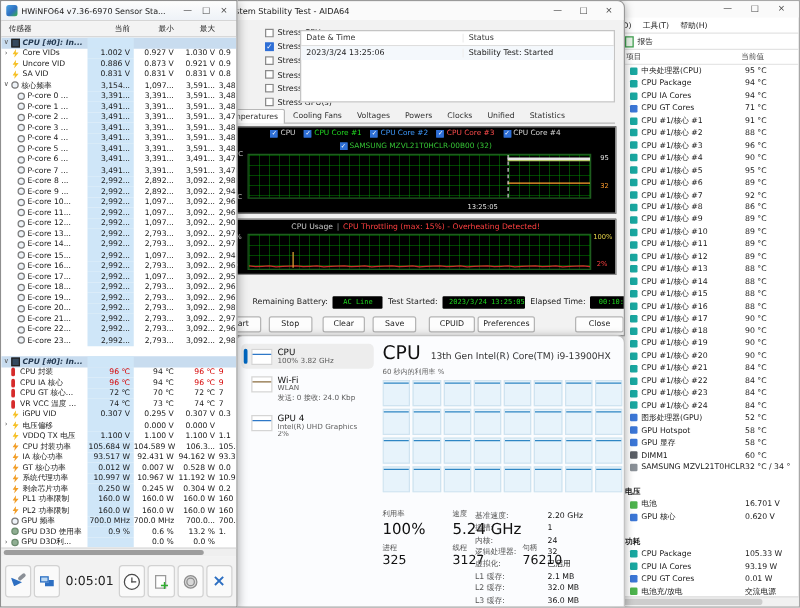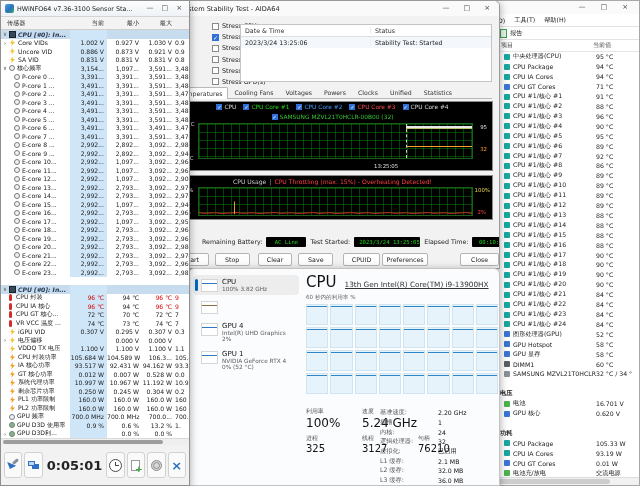--- a/index.html
+++ b/index.html
@@ -33,21 +33,21 @@
   .ic-volt,.ic-pow{background:#f6c026;clip-path:polygon(55% 0,15% 58%,42% 58%,33% 100%,85% 38%,52% 38%);}
   .ic-pow{background:#f29d26;}
   .ic-clk{width:6px;height:6px;border:1px solid #7a7a7a;border-radius:50%;background:#eef3f8;}
   .ic-temp{width:3px;height:7px;margin:0 4px 0 0;border-radius:2px;background:#d62b2b;}
   .ic-use{width:6px;height:6px;border-radius:50%;background:#8fae92;border:1px solid #6a8a6d;}
   .ic-chip{width:7px;height:7px;background:#35495e;border:1px solid #222;}
   .hw-hs{height:7px;background:#efefef;border-top:1px solid #dadada;position:relative;}
   .hw-hs .thumb{position:absolute;left:2px;right:26px;top:1px;bottom:1px;background:#9d9d9d;border-radius:2px;}
   .hw-tools{height:40px;background:#f2f2f2;display:flex;align-items:center;gap:2px;padding:0 3px;}
   .tb{width:25px;height:26px;border:1px solid #d2d2d2;border-radius:3px;background:#fafafa;display:flex;align-items:center;justify-content:center;position:relative;}
-  .hw-timer{font-size:13px;color:#222;padding:0 2px;font-weight:bold;}
+  .hw-timer{font-size:10px;color:#222;padding:0 2px;}
   .i-wrench{width:12px;height:10px;position:relative;}
   .i-wrench::before{content:"";position:absolute;left:0;top:2px;width:9px;height:7px;background:#2d6fc2;clip-path:polygon(0 0,100% 55%,30% 100%);}
   .i-wrench::after{content:"";position:absolute;right:0;top:0;width:7px;height:3px;background:#8a8f96;border-radius:2px;transform:rotate(-40deg);}
   .i-mon{width:7px;height:5px;border:1px solid #2d6fc2;background:#bcd8f2;box-shadow:4px 3px 0 #2d6fc2;margin:0 4px 3px 0;}
   .i-clock{width:13px;height:13px;border:1.5px solid #4a4a4a;border-radius:50%;background:#fff;position:relative;}
   .i-clock::after{content:"";position:absolute;left:5px;top:2px;width:1px;height:4px;background:#4a4a4a;}
   .i-clock::before{content:"";position:absolute;left:5px;top:5px;width:4px;height:1px;background:#4a4a4a;}
   .i-report{width:9px;height:11px;background:#fff;border:1px solid #9a9a9a;position:relative;}
   .i-report::after{content:"+";position:absolute;right:-3px;bottom:-4px;color:#2fae2f;font-weight:bold;font-size:9px;}
   .i-gear{width:11px;height:11px;border:3px double #8d8d8d;border-radius:50%;background:#d8d8d8;}
@@ -106,21 +106,21 @@
   .tm-item{display:flex;align-items:flex-start;gap:4px;margin:2px 4px;padding:3px 4px 3px 8px;border-radius:4px;position:relative;}
   .tm-item.sel{background:#ededed;}
   .tm-item.sel::before{content:"";position:absolute;left:2px;top:20%;width:3px;height:60%;border-radius:2px;background:#0067c0;}
   .spark{width:17px;height:13px;flex:none;border:1px solid #d5d5d5;background:#fff;position:relative;margin-top:1px;}
   .spark-line{position:absolute;left:0;right:0;top:30%;height:1px;}
   .tm-name{font-size:7px;color:#111;}
   .tm-sub{font-size:5.8px;color:#5c5c5c;white-space:nowrap;overflow:hidden;max-width:78px;}
   #tm-main{position:absolute;left:117px;top:4px;right:1px;bottom:0;}
   .tm-head{display:flex;align-items:baseline;gap:8px;overflow:hidden;}
   .tm-title{font-size:15px;color:#111;}
-  .tm-sub2{font-size:7.3px;color:#333;white-space:nowrap;overflow:hidden;flex:1;text-decoration:underline;}
+  .tm-sub2{font-size:7.3px;color:#333;white-space:nowrap;overflow:hidden;flex:1;}
   .tm-cap{margin-top:3px;font-size:5.6px;color:#666;}
   #core-grid{margin-top:2px;display:grid;grid-template-columns:repeat(8,1fr);grid-auto-rows:21px;gap:2px;height:90px;overflow:hidden;}
   .core-cell{background:#e7f3fb;border:1px solid #cfe3f0;position:relative;}
   .core-cell::after{content:"";position:absolute;left:0;right:0;top:1px;border-top:1px solid #2f86c4;}
   #tm-stats{position:absolute;left:0;top:134px;width:175px;height:80px;font-size:5.9px;color:#555;}
   .stat-big{font-size:12px;color:#111;}
   .stat-mid{font-size:10px;color:#111;}
   .srow{display:flex;gap:14px;margin-bottom:4px;}
   .scol{min-width:42px;}
   #tm-specs{position:absolute;right:0;top:135px;width:118px;font-size:6.2px;color:#111;}
@@ -530,39 +530,34 @@
           </span>
           <div class="tm-texts">
             <div class="tm-name">CPU</div>
             <div class="tm-sub">100% 3.82 GHz</div>
           </div>
         </div>
         <div class="tm-item">
           <span class="spark">
             <span class="spark-line" style="background: rgb(139, 109, 63);"></span>
           </span>
+          <div class="tm-texts">
+            <div class="tm-name">Wi-Fi</div>
+            <div class="tm-sub">WLAN</div>
+            <div class="tm-sub">发送: 0 接收: 24.0 Kbp</div>
+          </div>
         </div>
         <div class="tm-item">
           <span class="spark">
             <span class="spark-line" style="background: rgb(46, 120, 199);"></span>
           </span>
           <div class="tm-texts">
             <div class="tm-name">GPU 4</div>
             <div class="tm-sub">Intel(R) UHD Graphics</div>
             <div class="tm-sub">2%</div>
-          </div>
-        </div>
-        <div class="tm-item">
-          <span class="spark">
-            <span class="spark-line" style="background: rgb(46, 120, 199);"></span>
-          </span>
-          <div class="tm-texts">
-            <div class="tm-name">GPU 1</div>
-            <div class="tm-sub">NVIDIA GeForce RTX 4</div>
-            <div class="tm-sub">0% (52 °C)</div>
           </div>
         </div>
       </div>
     <div id="tm-main">
       <div class="tm-head">
         <span class="tm-title">CPU</span>
         <span class="tm-sub2">13th Gen Intel(R) Core(TM) i9-13900HX</span>
       </div>
       <div class="tm-cap">60 秒内的利用率 %</div>
       <div id="core-grid">
@@ -658,21 +653,21 @@
             <span class="spec-k">L3 缓存:</span>
             <span class="spec-v">36.0 MB</span>
           </div>
         </div>
     </div>
   </div>
 
   <div class="win" id="hwinfo">
     <div class="hw-title">
       <span class="hw-appic"></span>
-      <span>HWiNFO64 v7.36-3100 Sensor Sta...</span>
+      <span>HWiNFO64 v7.36-6970 Sensor Sta...</span>
       <span class="wbtns">
         <span class="wbtn">—</span>
         <span class="wbtn">□</span>
         <span class="wbtn">×</span>
       </span>
     </div>
     <div class="hw-cols">
       <span class="h-sensor">传感器</span>
       <span class="h h-cur">当前</span>
       <span class="h h-min">最小</span>

